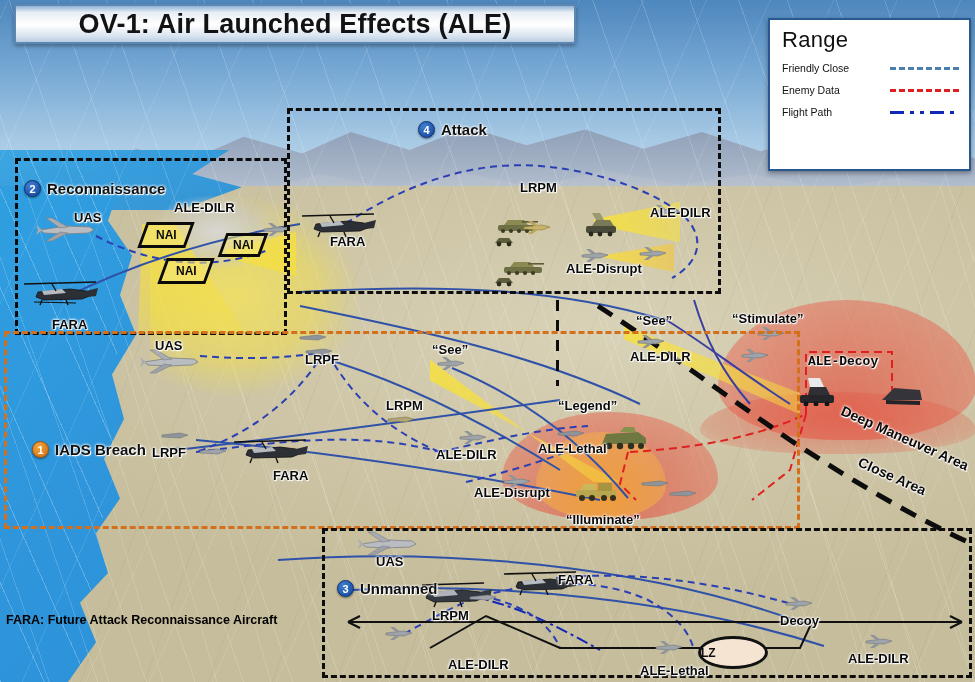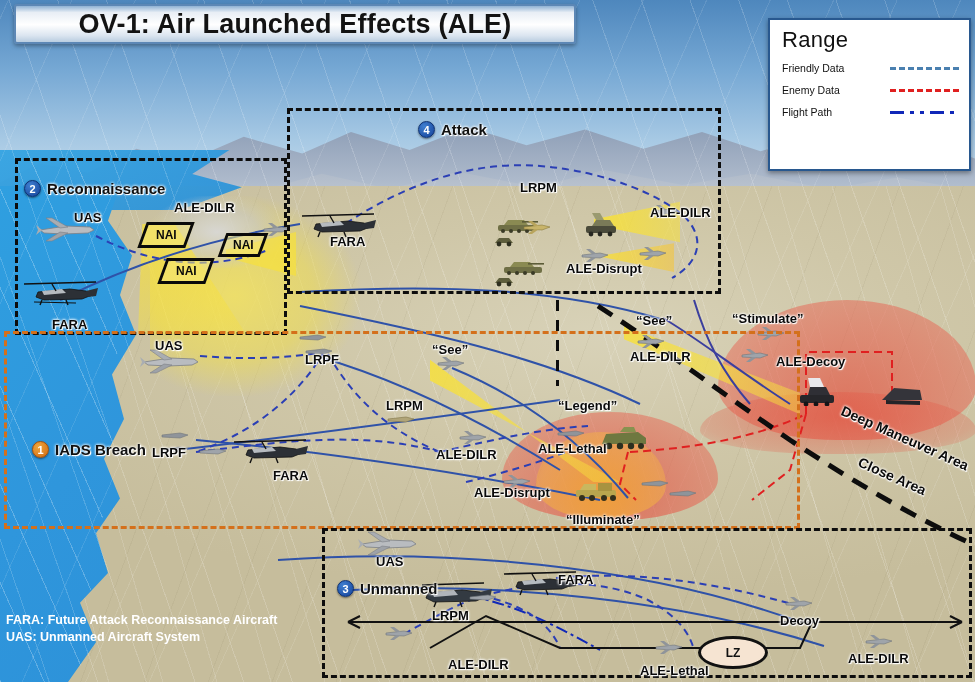--- a/index.html
+++ b/index.html
@@ -126,21 +126,21 @@
   .badge-blue{background:radial-gradient(circle at 35% 30%,#3f7fd0,#14429a);border:1px solid #0c2f6e;}
   .badge-orange{background:radial-gradient(circle at 35% 30%,#f0a63c,#cf6a12);border:1px solid #a4500a;}
 
   
   .nai{position:absolute;border:3px solid #0a0a0a;transform:skewX(-20deg);
     background:rgba(245,232,120,.55);display:flex;align-items:center;justify-content:center;}
   .nai span{transform:skewX(20deg);font-weight:bold;font-size:12px;color:#0a0a0a;}
 
   
   .lz{position:absolute;left:698px;top:636px;width:70px;height:33px;border:3px solid #111;
-    border-radius:50%;background:#f6e4d2;display:flex;align-items:center;justify-content:center;
+    border-radius:50%;background:#f6e4d2;display:flex;align-items:center;
     font-weight:bold;font-size:12px;color:#111;}
 
   
   .rot{position:absolute;font-weight:bold;font-size:14px;color:#0a0a0a;white-space:nowrap;
     text-shadow:0 0 3px #fff,0 0 3px #fff,1px 1px 0 #fff;}
   .rot-deep{left:836px;top:430px;transform:rotate(24deg);}
   .rot-close{left:856px;top:468px;transform:rotate(24deg);}
 
   
   .titlebar{position:absolute;left:14px;top:4px;width:562px;height:40px;
@@ -159,21 +159,21 @@
   .lsamp{flex:1;height:12px;position:relative;}
   .lsamp i{position:absolute;left:0;right:0;top:5px;display:block;}
   .s-solid{border-top:2px solid #3f6fb5;}
   .s-friendly{border-top:3px dashed #4a80b0;}
   .s-enemy{border-top:3px dashed #e02020;}
   .s-flight{height:3px;background-image:linear-gradient(90deg,#1028b8 0 14px,transparent 14px 20px,#1028b8 20px 24px,transparent 24px 30px,#1028b8 30px 34px,transparent 34px 40px);
     background-size:40px 3px;background-repeat:repeat-x;border:0;}
 
   
   .acr{position:absolute;left:6px;top:612px;line-height:16.5px;}
-  .acr div{font-size:12.5px;font-weight:bold;color:#ffffff;white-space:nowrap;}
+  .acr div{font-size:12.5px;font-weight:bold;color:#000000;white-space:nowrap;}
 
   
   .veh{position:absolute;}
   .heli{width:76px;height:30px;}
   .uas{width:62px;height:26px;}
   .ale{width:30px;height:15px;}
   .tank{width:46px;height:18px;}
   .sam{width:50px;height:30px;}
   .launcher{width:44px;height:24px;}
   .truck{width:54px;height:24px;}
@@ -543,57 +543,56 @@
   <div class="lbl lbl-13" style="left:432px;top:342px;">“See”</div>
   <div class="lbl lbl-13" style="left:558px;top:398px;">“Legend”</div>
   <div class="lbl lbl-13" style="left:436px;top:447px;">ALE-DILR</div>
   <div class="lbl lbl-13" style="left:538px;top:441px;color:#0a0a0a;">ALE-Lethal</div>
   <div class="lbl lbl-13" style="left:474px;top:485px;">ALE-Disrupt</div>
   <div class="lbl lbl-13" style="left:566px;top:512px;">“Illuminate”</div>
 
   <div class="lbl lbl-13" style="left:636px;top:313px;">“See”</div>
   <div class="lbl lbl-13" style="left:732px;top:311px;">“Stimulate”</div>
   <div class="lbl lbl-13" style="left:630px;top:349px;">ALE-DILR</div>
-  <div class="lbl lbl-13" style="left:776px;top:354px;">ALE-Decoy</div>
+  <div class="lbl lbl-13" style="left:808px;top:354px;font-family:Liberation Mono, monospace;">ALE-Decoy</div>
 
   <div class="lbl lbl-13" style="left:376px;top:554px;">UAS</div>
   <div class="lbl lbl-13" style="left:432px;top:608px;">LRPM</div>
   <div class="lbl lbl-13" style="left:558px;top:572px;">FARA</div>
   <div class="lbl lbl-13" style="left:780px;top:613px;">Decoy</div>
   <div class="lbl lbl-13" style="left:448px;top:657px;">ALE-DILR</div>
   <div class="lbl lbl-13" style="left:640px;top:663px;">ALE-Lethal</div>
   <div class="lbl lbl-13" style="left:848px;top:651px;">ALE-DILR</div>
 
   <div class="rot rot-deep">Deep Maneuver Area</div>
   <div class="rot rot-close">Close Area</div>
 
   <div class="titlebar">
     <span>OV-1: Air Launched Effects (ALE)</span>
   </div>
 
   <div class="legend">
     <h2>Range</h2>
     <div class="lrow">
-      <div class="lt">Friendly Data</div>
+      <div class="lt">Friendly Close</div>
       <div class="lsamp">
           <i class="s-friendly"></i>
         </div>
     </div>
     <div class="lrow">
       <div class="lt">Enemy Data</div>
       <div class="lsamp">
           <i class="s-enemy"></i>
         </div>
     </div>
     <div class="lrow">
       <div class="lt">Flight Path</div>
       <div class="lsamp">
           <i class="s-flight"></i>
         </div>
     </div>
   </div>
 
   <div class="acr">
     <div>FARA: Future Attack Reconnaissance Aircraft</div>
-    <div>UAS: Unmanned Aircraft System</div>
   </div>
 
 </div>
 
 </body></html>

